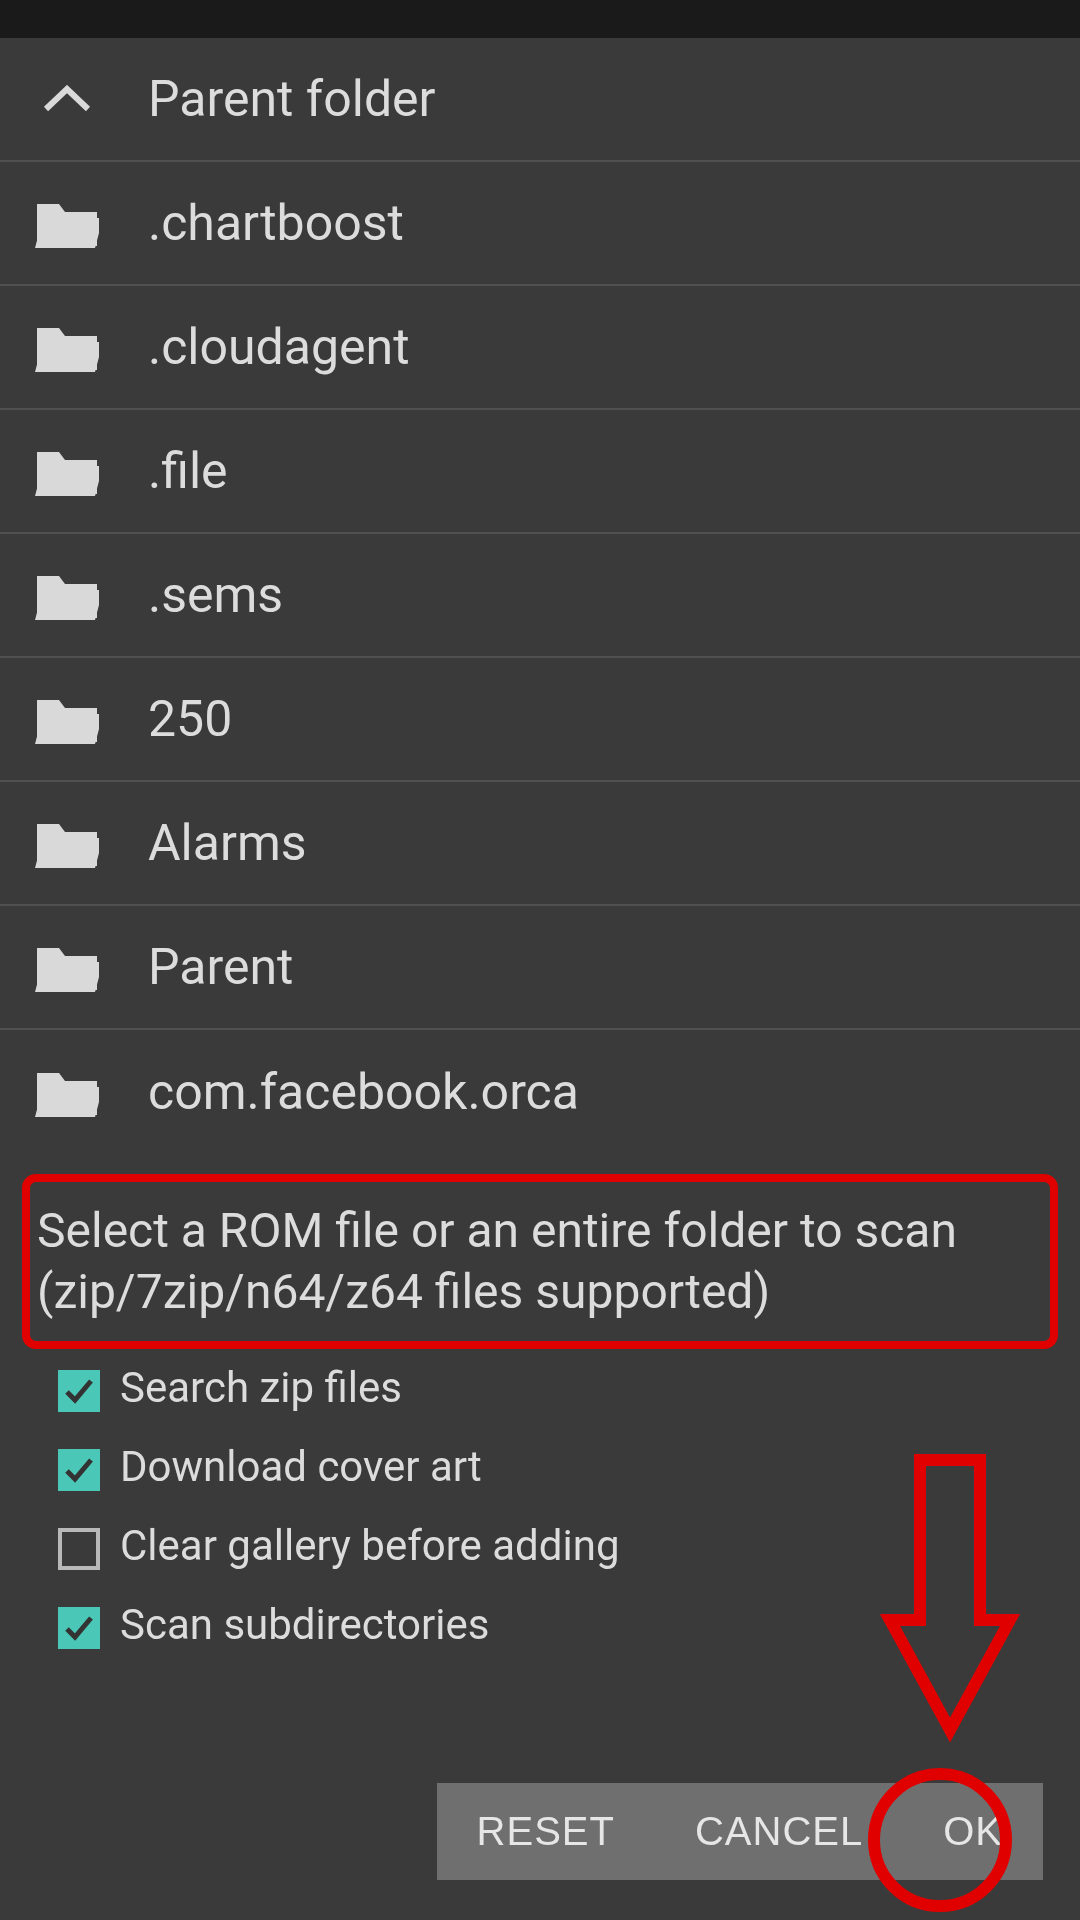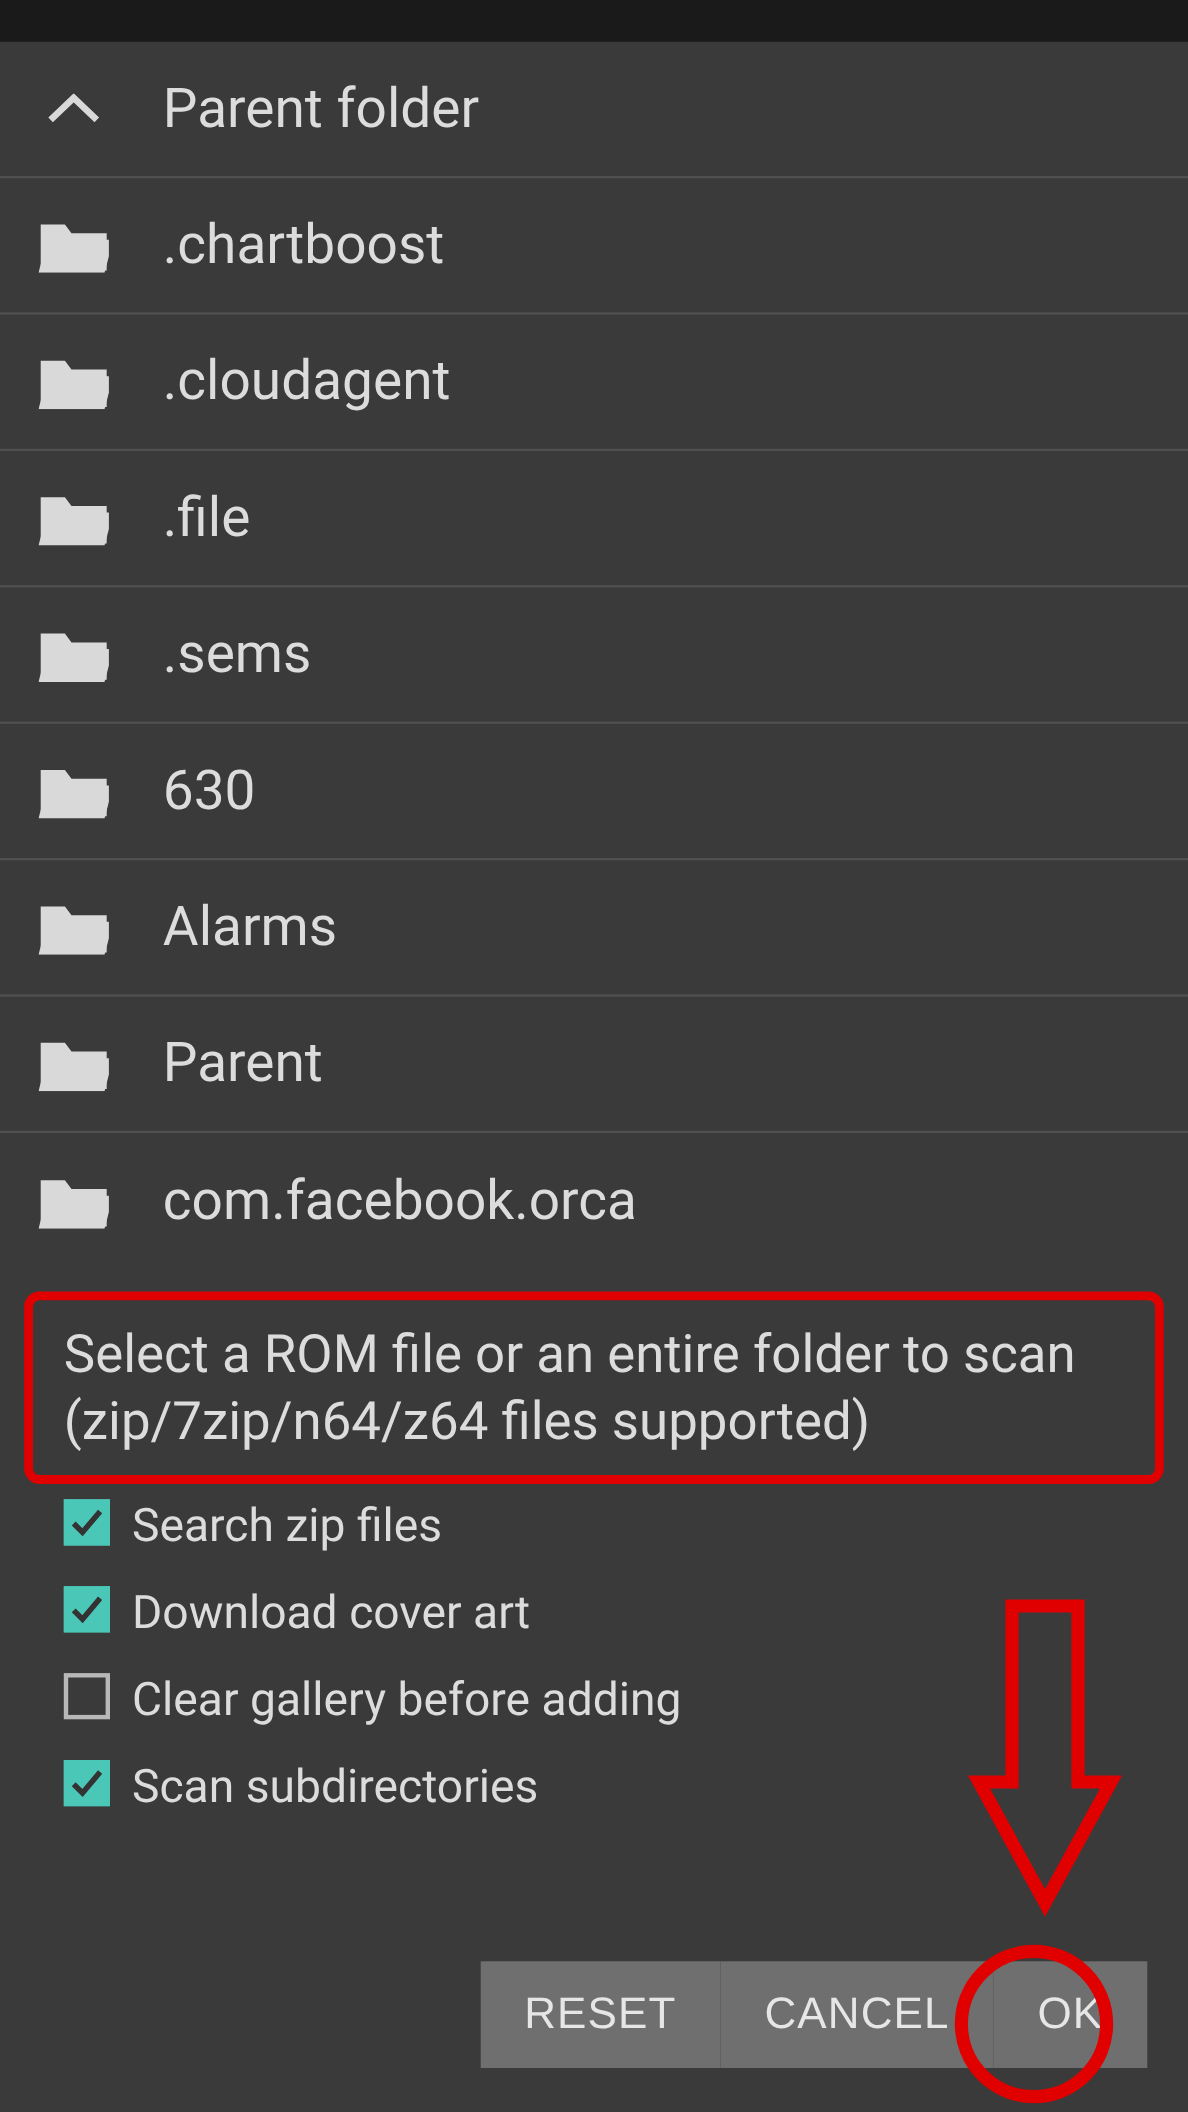--- a/index.html
+++ b/index.html
@@ -52,35 +52,35 @@
   }
   .item-label {
     font-size: 50px;
     font-weight: 400;
     color: #dcdcdc;
   }
   .hint-box {
     margin: 20px 22px 8px 22px;
     border: 8px solid #e00000;
     border-radius: 14px;
-    padding: 18px 28px;
+    padding: 18px 7px;
     font-size: 48px;
     line-height: 1.28;
     color: #dcdcdc;
   }
   .options {
     display: flex;
     flex-direction: column;
     gap: 30px;
     margin-top: 14px;
     margin-left: 58px;
   }
   .option-row {
     display: flex;
-    align-items: flex-start;
+    align-items: flex-end;
     gap: 20px;
     cursor: pointer;
   }
   .cb {
     width: 42px;
     height: 42px;
     border: 4px solid #b8b8b8;
     display: flex;
     align-items: center;
     justify-content: center;
@@ -188,21 +188,21 @@
     <span class="item-label">.sems</span>
   </div>
 
   <div class="list-item">
     <span class="icon-slot">
       <svg class="folder-icon" viewBox="0 0 64 50">
           <path fill="#d9d9d9" d="M2 6h22l6 8h32v34H2z"></path>
           <path fill="#d9d9d9" d="M8 20h60l-8 30H0z"></path>
         </svg>
     </span>
-    <span class="item-label">630</span>
+    <span class="item-label">250</span>
   </div>
 
   <div class="list-item">
     <span class="icon-slot">
       <svg class="folder-icon" viewBox="0 0 64 50">
           <path fill="#d9d9d9" d="M2 6h22l6 8h32v34H2z"></path>
           <path fill="#d9d9d9" d="M8 20h60l-8 30H0z"></path>
         </svg>
     </span>
     <span class="item-label">Alarms</span>

